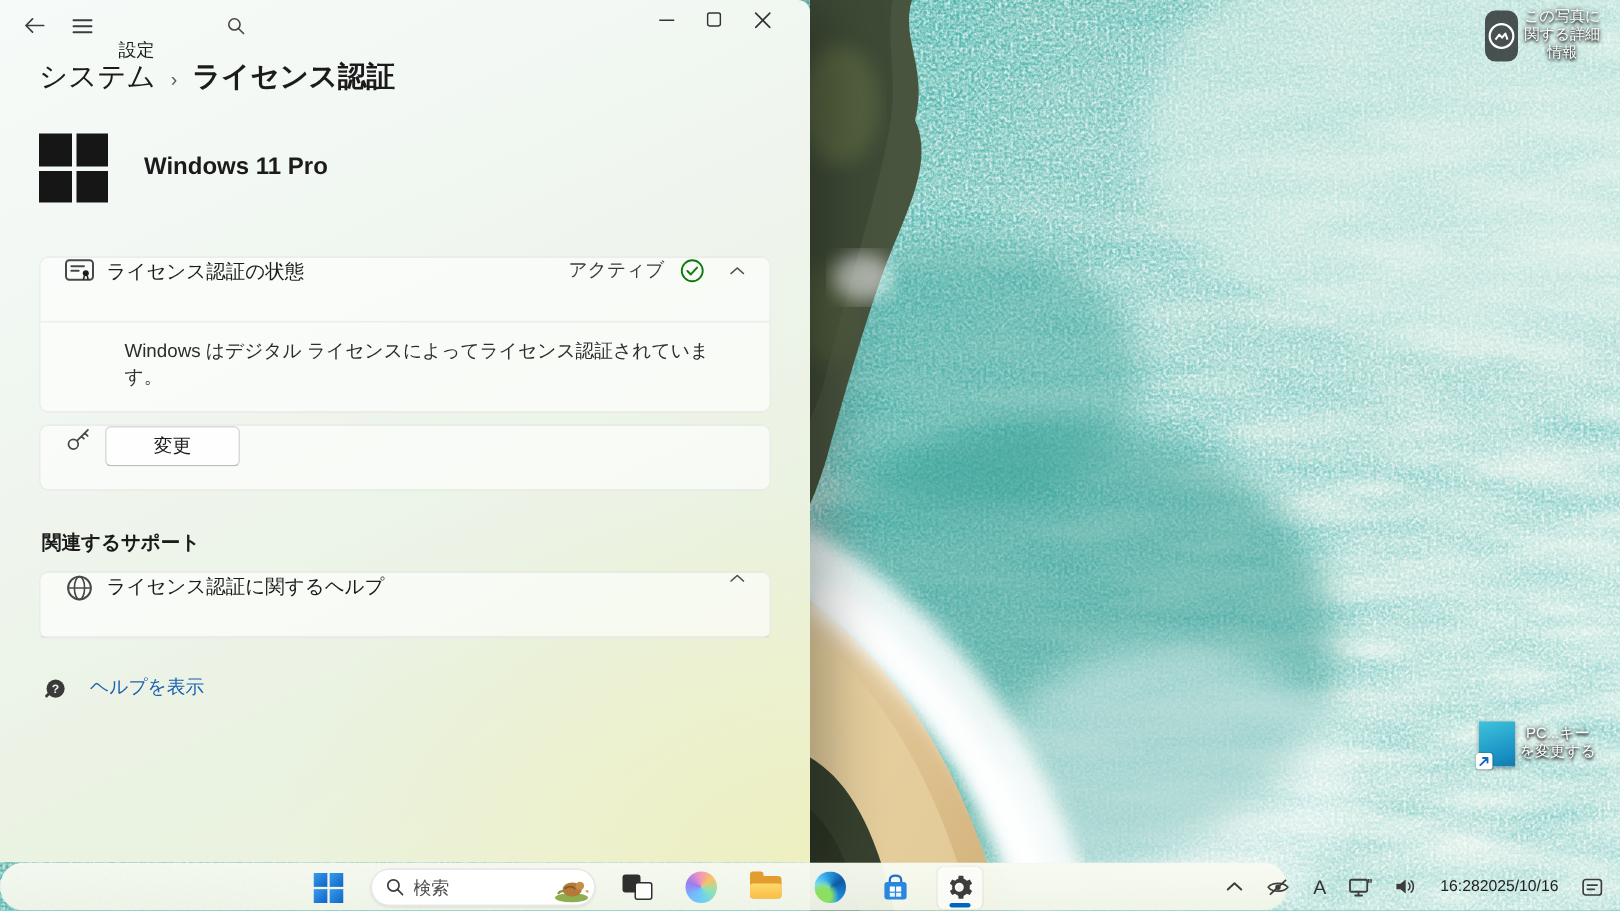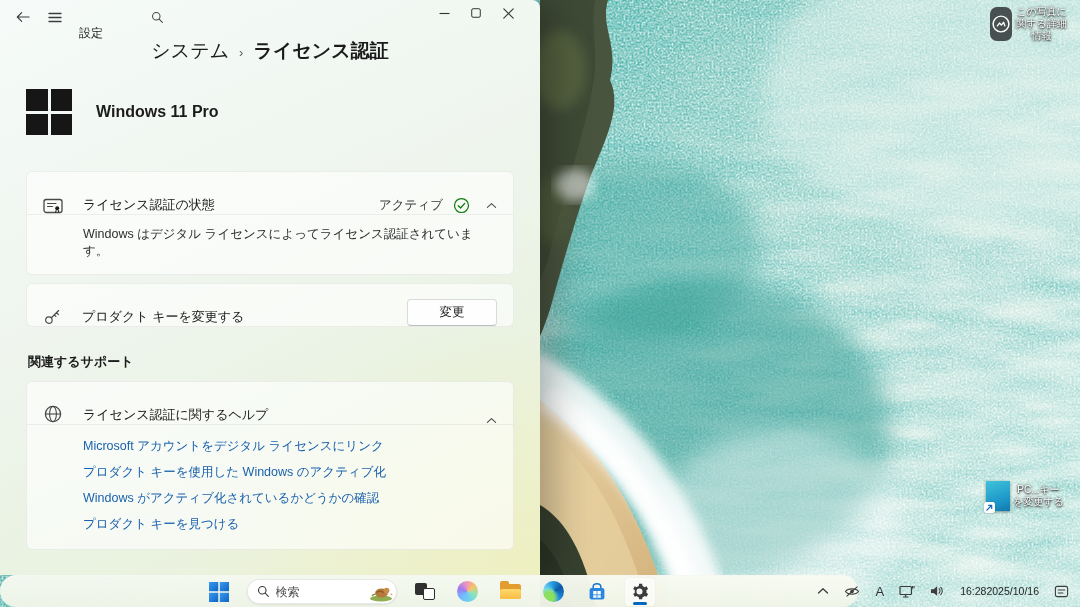--- a/index.html
+++ b/index.html
@@ -32,33 +32,33 @@
   .tb-btn { background:none; border:none; display:flex; align-items:center; justify-content:center; cursor:pointer; }
   .tb-back { margin-right:18px; }
   .tb-menu { margin-right:17px; }
   .tb-title { font-size:12px; color:#1b1b1b; margin-right:48px;margin-top:32px; }
   .tb-search { }
   .tb-spacer { flex:1; }
   .caption-btns { display:flex; align-self:flex-start; margin-right:16px; }
   .cap { width:32px; height:26px; background:none; border:none; display:flex; align-items:center; justify-content:center; cursor:pointer; color:#333; }
 
   .content { padding:4px 26px 0 26px; }
-  .breadcrumb { display:flex; align-items:center; gap:10px; font-size:19px;justify-content:center; }
+  .breadcrumb { display:flex; align-items:center; gap:10px; font-size:19px; }
   .crumb { cursor:pointer; color:#1b1b1b; }
   .crumb-sep { font-size:13px; color:#5a5a5a; padding-top:2px; }
   .crumb-cur { font-weight:700; }
 
   .edition { margin-top:25px; display:flex; align-items:center; gap:24px; }
   .winlogo { width:46px; height:46px; display:grid; grid-template-columns:1fr 1fr; grid-template-rows:1fr 1fr; gap:3px; }
   .winlogo span { background:#161616; }
   .ed-name { font-size:16px; font-weight:700; }
 
   .cards { margin-top:36px; display:flex; flex-direction:column; gap:8px; }
   .card { background:rgba(255,255,255,.62); border:1px solid rgba(0,0,0,.06); border-radius:6px; }
-  .card-head { display:flex; align-items:flex-end; min-height:42px; padding:0 16px; gap:20px; cursor:pointer; }
+  .card-head { display:flex; align-items:flex-start; min-height:42px; padding:0 16px; gap:8px; cursor:pointer; }
   .card-label { flex:1; font-size:13px; }
   .divider { height:1px; background:rgba(0,0,0,.055); }
   .card-body { padding:11px 16px 14px 56px; font-size:12.5px; color:#2d2d2d; }
   .status { display:flex; align-items:center; gap:10px; }
   .status-txt { font-size:12.5px; color:#3a3a3a; }
   .btn { min-width:90px; height:27px; font-size:12.5px; font-family:inherit; color:#1b1b1b;
       background:#fefefe; border:1px solid rgba(0,0,0,.14); border-bottom-color:rgba(0,0,0,.26);
       border-radius:4px; cursor:pointer; }
 
   .sec-head { margin:26px 0 10px 2px; font-size:13px; font-weight:700; }
@@ -269,47 +269,40 @@
           <div class="divider"></div>
           <div class="card-body">Windows はデジタル ライセンスによってライセンス認証されています。</div>
         </div>
 
         <div class="card">
           <div class="card-head" style="cursor:default">
             <svg width="19" height="18" viewBox="0 0 20 20">
                 <circle cx="6" cy="13.5" r="3.6" fill="none" stroke="#484848" stroke-width="1.3"></circle>
                 <path d="M8.8 10.8 L16.8 2.8 M14.4 5.2 L16.6 7.4 M12 7.6 L13.8 9.4" fill="none" stroke="#484848" stroke-width="1.3" stroke-linecap="round"></path>
               </svg>
-            <span class="card-label">プロダクト キーを変更する</span>
             <button class="btn">変更</button>
           </div>
         </div>
       </div>
 
       <div class="sec-head">関連するサポート</div>
 
       <div class="card">
         <div class="card-head">
           <svg width="20" height="20" viewBox="0 0 20 20">
               <circle cx="10" cy="10" r="7.6" fill="none" stroke="#484848" stroke-width="1.3"></circle>
               <ellipse cx="10" cy="10" rx="3.4" ry="7.6" fill="none" stroke="#484848" stroke-width="1.1"></ellipse>
               <path d="M2.6 10 H17.4" stroke="#484848" stroke-width="1.1"></path>
             </svg>
           <span class="card-label">ライセンス認証に関するヘルプ</span>
           <svg width="11" height="7" viewBox="0 0 12 7">
               <path d="M1.5 5.5 L6 1.5 L10.5 5.5" fill="none" stroke="#4c4c4c" stroke-width="1.2" stroke-linecap="round" stroke-linejoin="round"></path>
             </svg>
         </div>
         <div class="divider"></div>
-        <div class="help-links">
-          <a class="link">Microsoft アカウントをデジタル ライセンスにリンク</a>
-          <a class="link">プロダクト キーを使用した Windows のアクティブ化</a>
-          <a class="link">Windows がアクティブ化されているかどうかの確認</a>
-          <a class="link">プロダクト キーを見つける</a>
-        </div>
       </div>
 
       <div class="footer">
         <div class="foot-row">
           <svg width="17" height="17" viewBox="0 0 18 18">
               <circle cx="9.6" cy="9.6" r="6.4" fill="#3a3a3a"></circle>
               <path d="M3.2 14.8 L5.2 12.8" stroke="#3a3a3a" stroke-width="2" stroke-linecap="round"></path>
               <text x="9.6" y="12.4" font-size="8.6" fill="#eef3ea" text-anchor="middle" font-family="Liberation Sans,sans-serif" font-weight="bold">?</text>
             </svg>
           <a class="link">ヘルプを表示</a>

